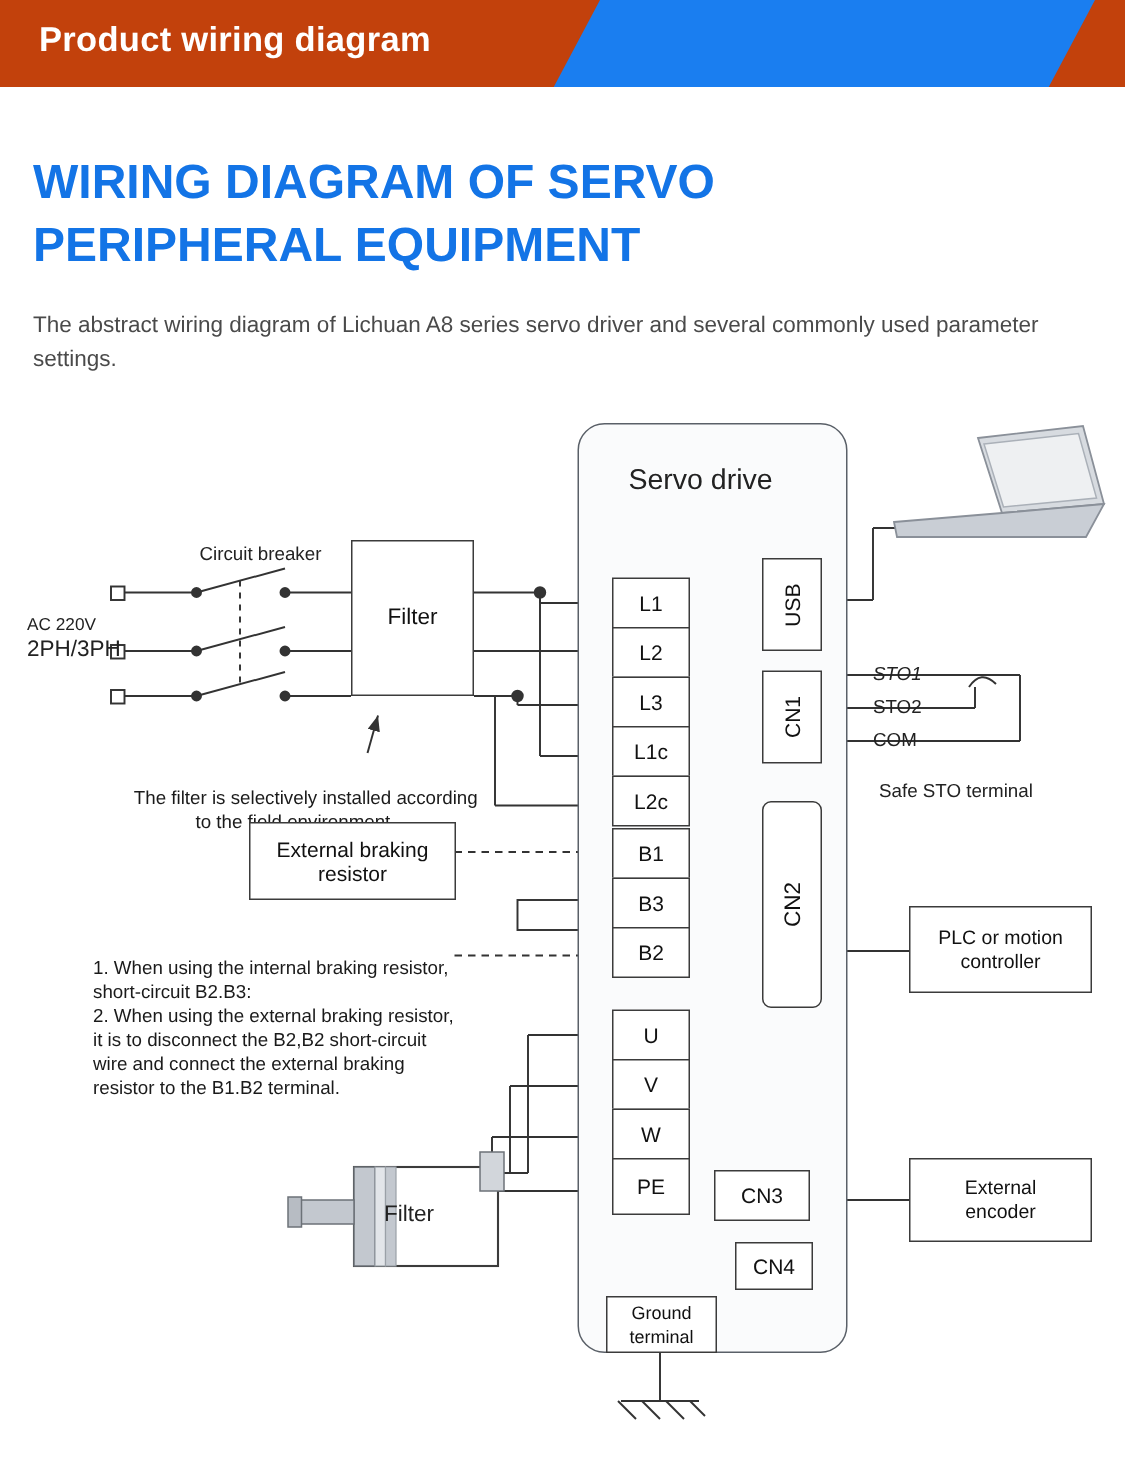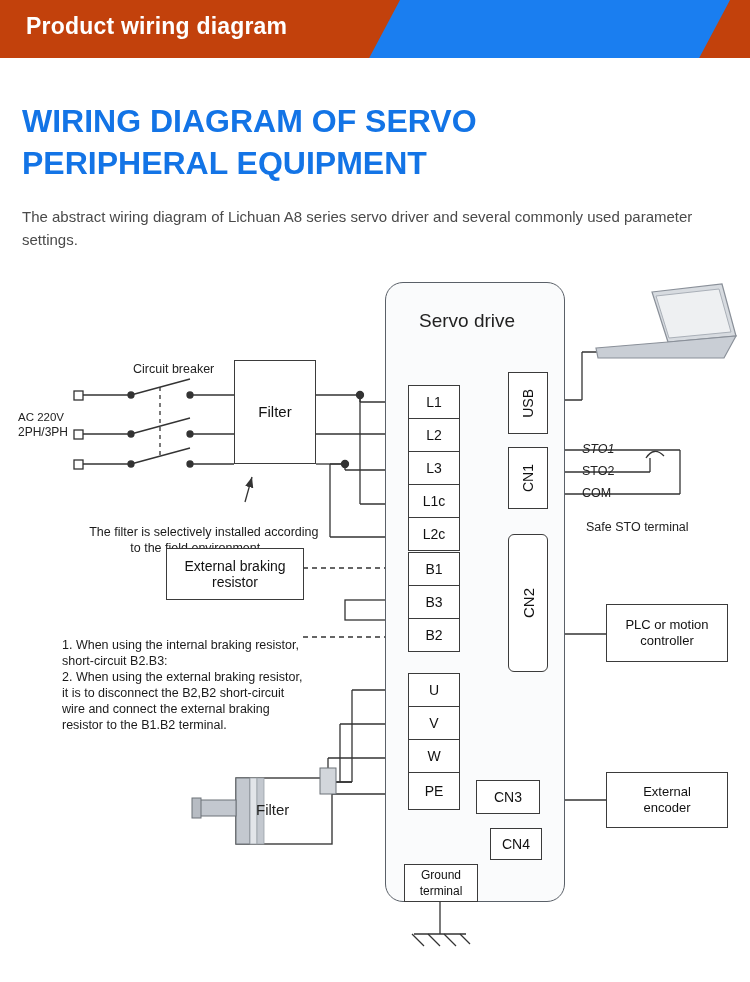--- a/index.html
+++ b/index.html
@@ -221,21 +221,21 @@
       <rect x="320" y="506" width="16" height="26" fill="#d2d6db" stroke="#6c7278" stroke-width="1"></rect>
       <rect x="200" y="538" width="36" height="16" fill="#c3c8cf" stroke="#6c7278" stroke-width="1"></rect>
       <rect x="192" y="536" width="9" height="20" fill="#b7bcc3" stroke="#6c7278" stroke-width="1"></rect>
     </g>
   </svg>
 
   <div class="drive-body" style="left:385px; top:20px; width:180px; height:620px;"></div>
   <div class="drive-title" style="left:419px; top:48px;">Servo drive</div>
 
   <div class="lbl" style="left:18px; top:148px; font-size:11.5px;"><span>AC 220V</span></div>
-  <div class="lbl" style="left:18px; top:163px; font-size:12px;"><span>2PH/3PH</span></div>
+  <div class="lbl" style="left:18px; top:163px; font-size:15px;"><span>2PH/3PH</span></div>
 
   <div class="lbl" style="left:133px; top:100px;">Circuit breaker</div>
 
   <div class="box" style="left:234px; top:98px; width:82px; height:104px;">
     <span style="font-size:15px;">Filter</span>
   </div>
 
   <div class="note center-note" style="left:62px; top:246px; width:270px;">
     <span>The filter is selectively installed according</span><br><span>to the field environment.</span>
   </div>

